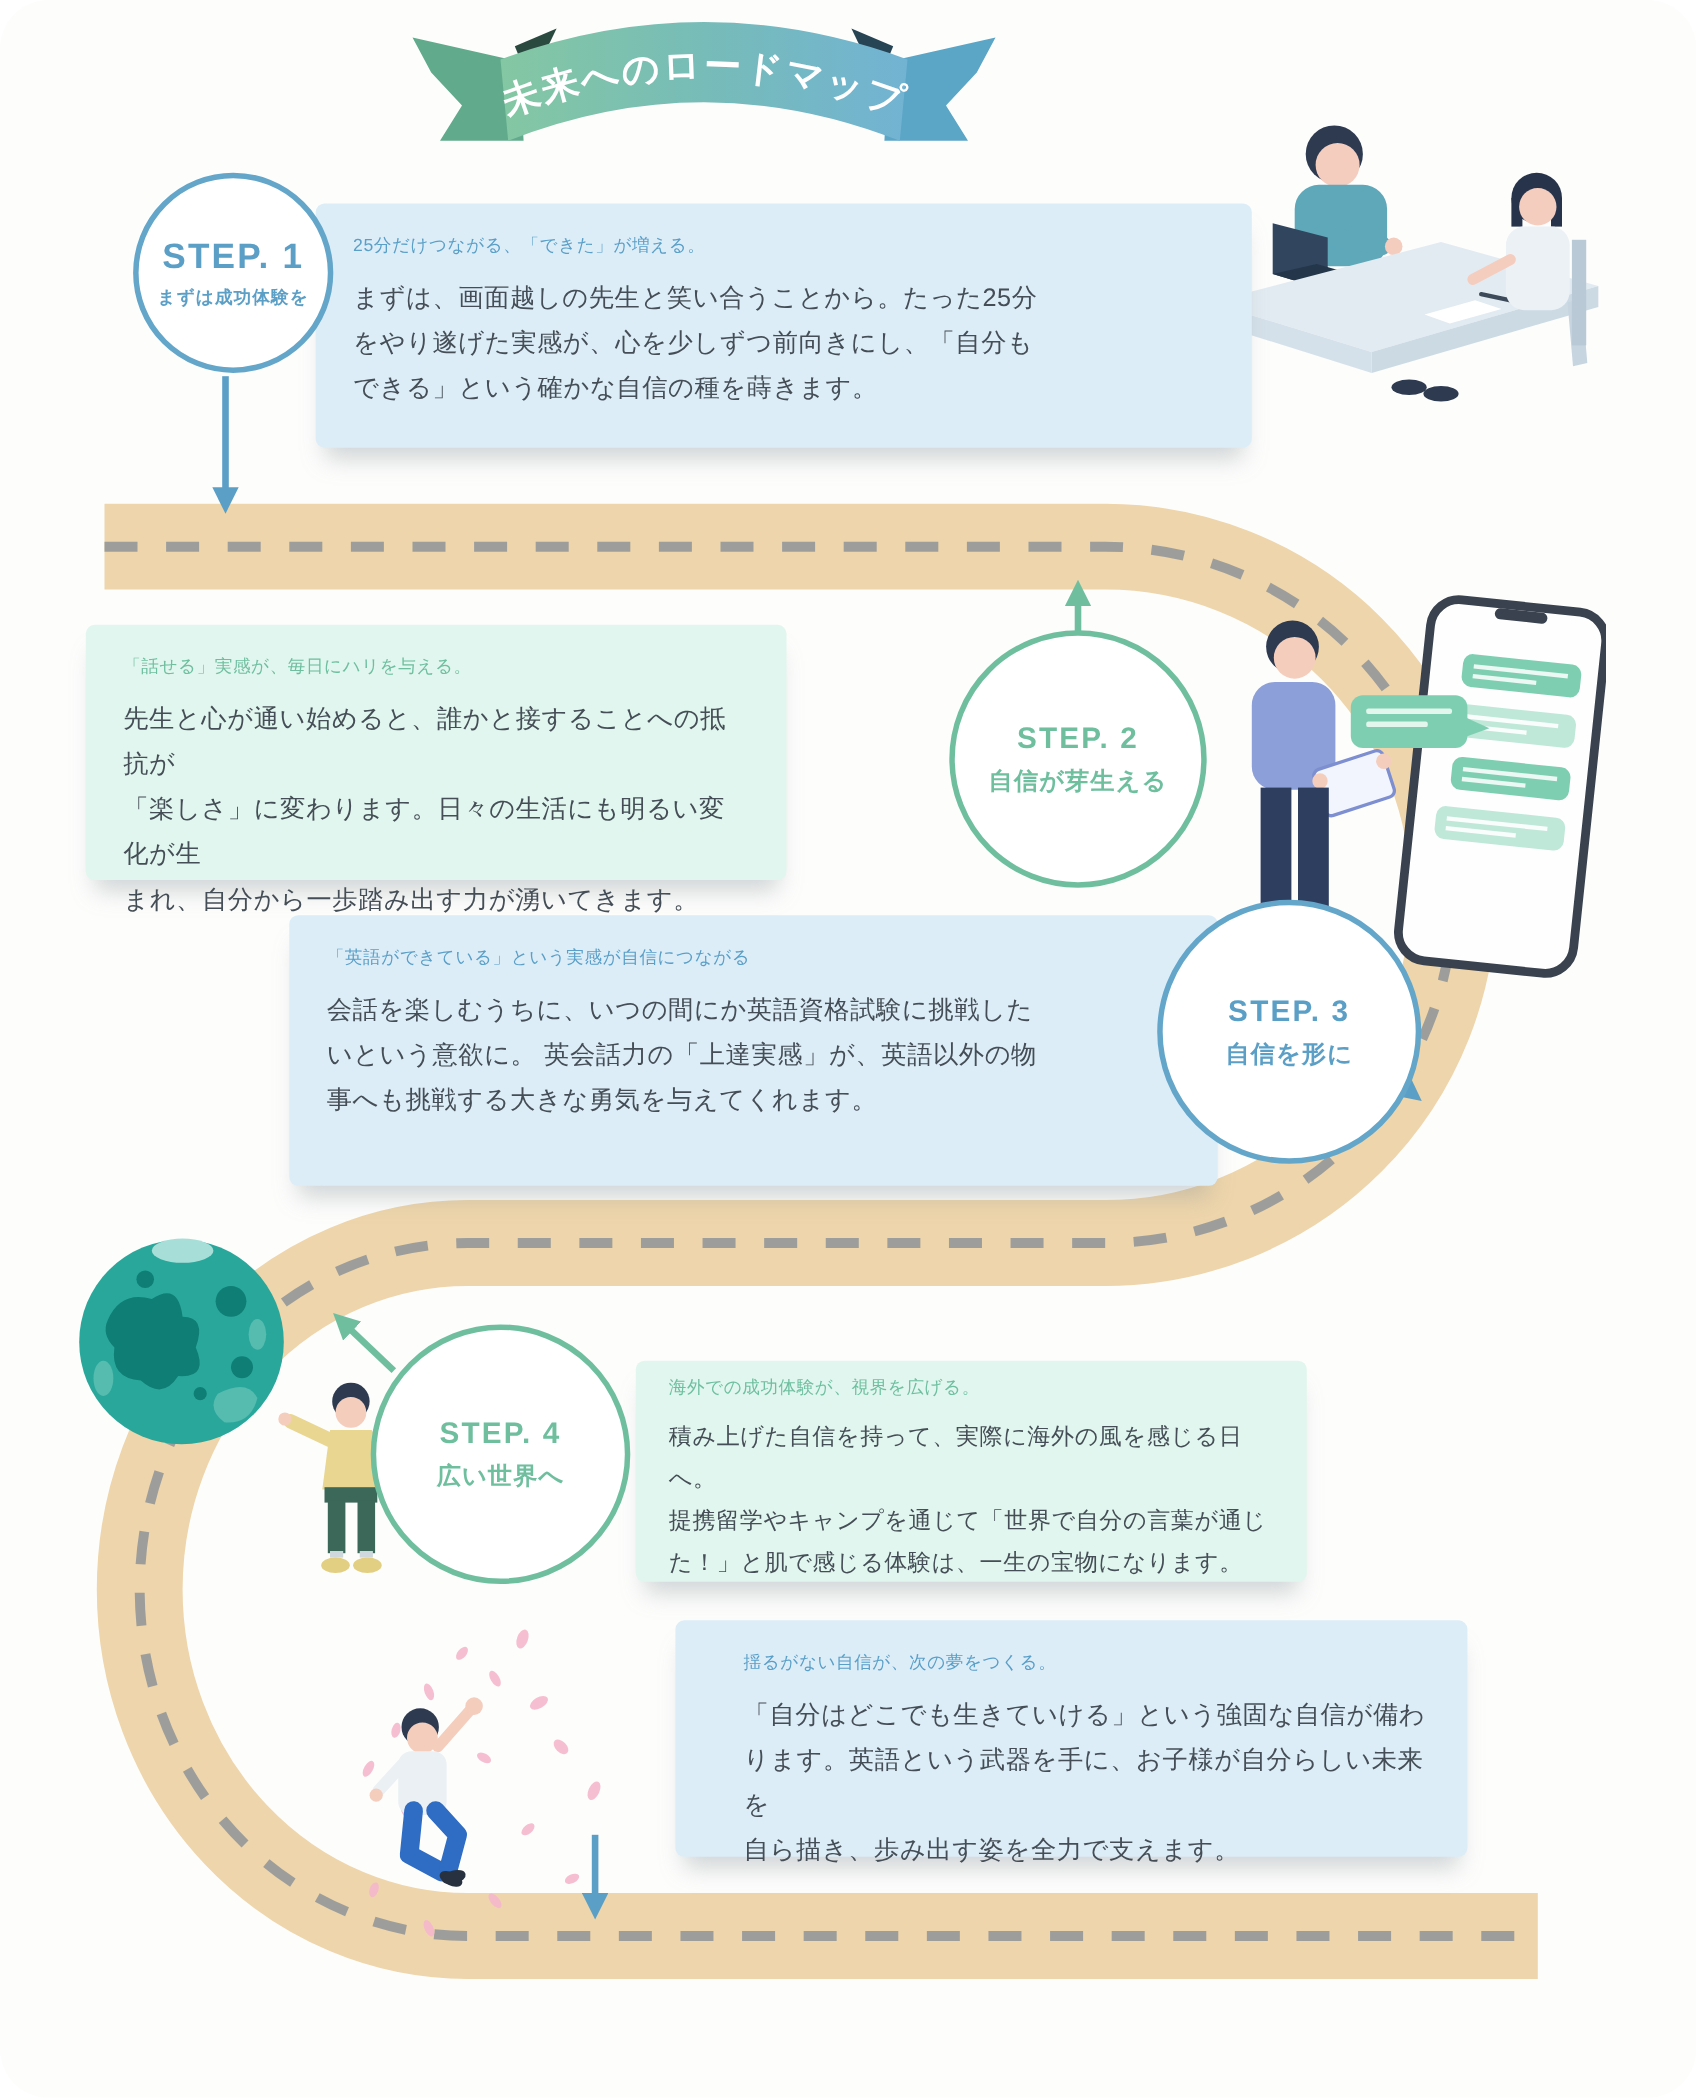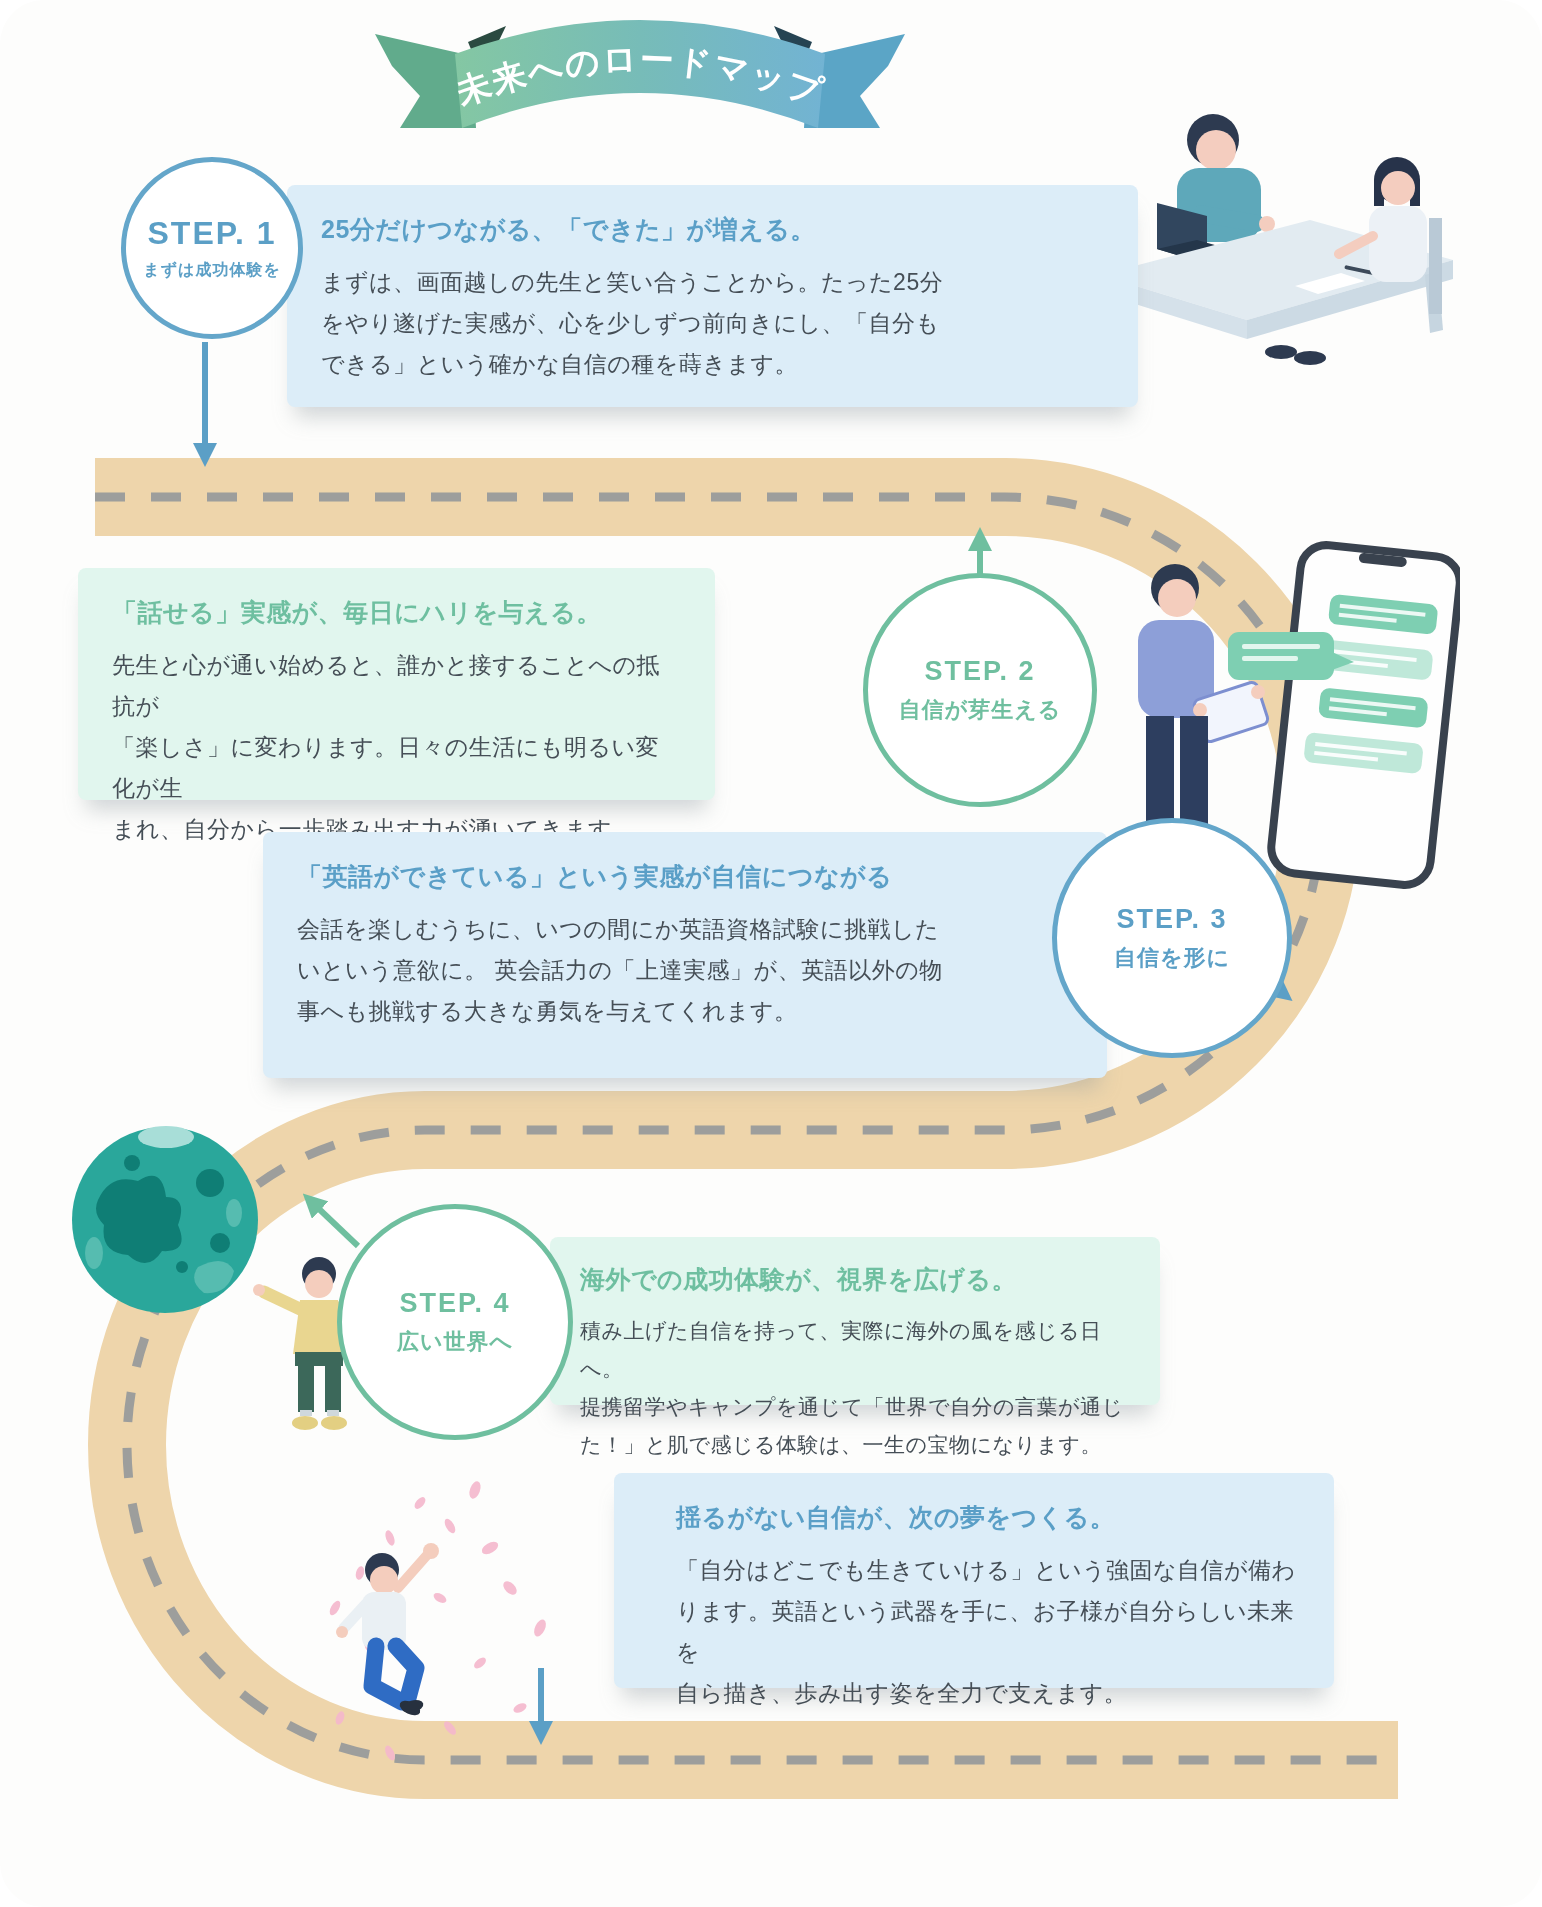--- a/index.html
+++ b/index.html
@@ -10,21 +10,21 @@
   }
   .layer{position:absolute;left:0;top:0;}
   
   .stepcard{
     position:absolute;box-sizing:border-box;border-radius:8px;
     padding:28px 34px;z-index:3;
     box-shadow:0 18px 20px -8px rgba(140,150,156,.38);
   }
   .stepcard.blue{background:#dcedf8;}
   .stepcard.mint{background:#e1f6ee;}
-  .card-heading{font-size:25px;font-weight:bold;letter-spacing:.5px;margin-bottom:16px;}
+  .card-heading{font-size:16px;font-weight:normal;letter-spacing:.5px;margin-bottom:16px;}
   .stepcard.blue .card-heading{color:#5a9fc7;}
   .stepcard.mint .card-heading{color:#6ebfa0;}
   .card-body{
     font-size:23px;line-height:41px;color:#454e56;letter-spacing:.5px;
     white-space:pre-line;
   }
   
   .stepcircle{
     position:absolute;box-sizing:border-box;border-radius:50%;background:#ffffff;
     display:flex;flex-direction:column;align-items:center;justify-content:center;
@@ -204,21 +204,21 @@
 まれ、自分から一歩踏み出す力が湧いてきます。</div>
   </div>
 
   <div class="stepcard blue" style="left:263px;top:832px;width:844px;height:246px">
     <div class="card-heading">「英語ができている」という実感が自信につながる</div>
     <div class="card-body">会話を楽しむうちに、いつの間にか英語資格試験に挑戦した
 いという意欲に。 英会話力の「上達実感」が、英語以外の物
 事へも挑戦する大きな勇気を与えてくれます。</div>
   </div>
 
-  <div class="stepcard mint" style="left:550px;top:1237px;width:610px;height:168px;padding:26px 30px">
+  <div class="stepcard mint" style="left:578px;top:1237px;width:610px;height:201px;padding:14px 30px">
     <div class="card-heading">海外での成功体験が、視界を広げる。</div>
     <div class="card-body" style="font-size:21px;line-height:38px">積み上げた自信を持って、実際に海外の風を感じる日へ。
 提携留学やキャンプを通じて「世界で自分の言葉が通じ
 た！」と肌で感じる体験は、一生の宝物になります。</div>
   </div>
 
   <div class="stepcard blue" style="left:614px;top:1473px;width:720px;height:215px;padding-left:62px">
     <div class="card-heading">揺るがない自信が、次の夢をつくる。</div>
     <div class="card-body">「自分はどこでも生きていける」という強固な自信が備わ
 ります。英語という武器を手に、お子様が自分らしい未来を

